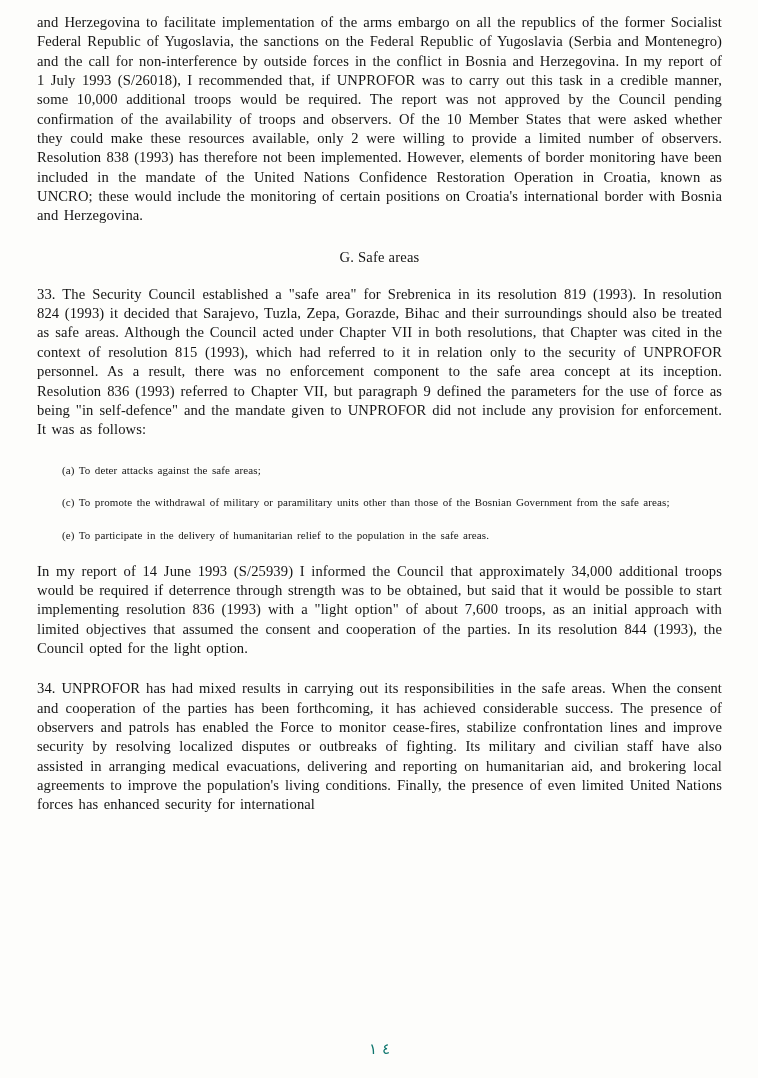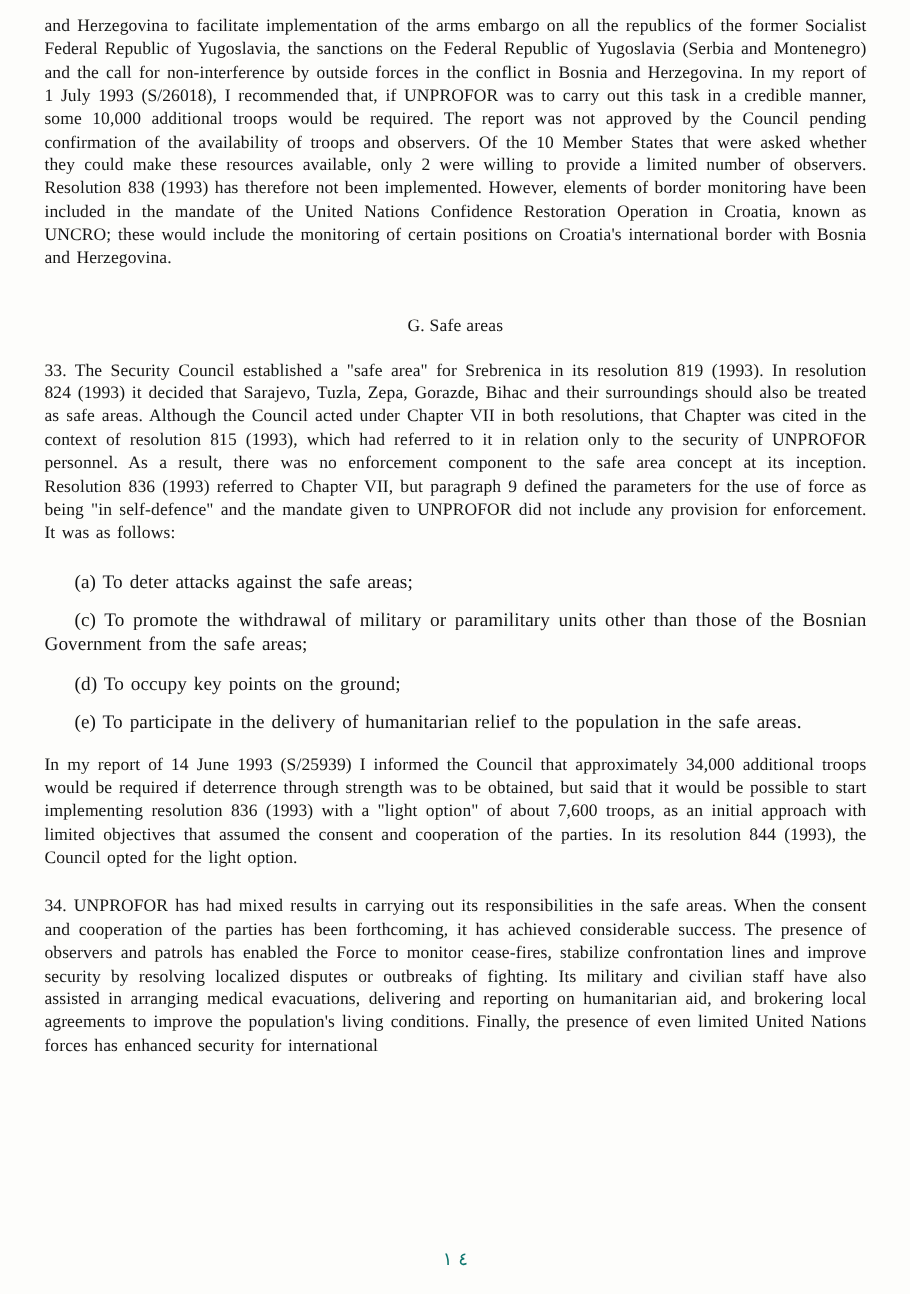--- a/index.html
+++ b/index.html
@@ -27,29 +27,29 @@
     font-size: 14.6px;
     line-height: 19.35px;
     text-align: justify;
     letter-spacing: 0.1px;
     word-spacing: 1.6px;
   }
   .heading {
     font-size: 14.6px;
     font-weight: normal;
     text-align: center;
-    margin: 23px 0 19px 0;
+    margin: 8px 0 19px 0;
     letter-spacing: 0.2px;
   }
   .list {
     margin: 6px 0 0 0;
   }
   .list-item {
     margin: 0 0 13.5px 0;
-    font-size: 16px;
+    font-size: 11px;
     line-height: 19.35px;
     text-indent: 25px;
     text-align: justify;
     letter-spacing: 0.1px;
     word-spacing: 1.6px;
   }
   .list-item.last {
     margin-bottom: 16px;
   }
   .para-34 {
@@ -70,21 +70,20 @@
 
   <p class="para">and Herzegovina to facilitate implementation of the arms embargo on all the republics of the former Socialist Federal Republic of Yugoslavia, the sanctions on the Federal Republic of Yugoslavia (Serbia and Montenegro) and the call for non-interference by outside forces in the conflict in Bosnia and Herzegovina. In my report of 1 July 1993 (S/26018), I recommended that, if UNPROFOR was to carry out this task in a credible manner, some 10,000 additional troops would be required. The report was not approved by the Council pending confirmation of the availability of troops and observers. Of the 10 Member States that were asked whether they could make these resources available, only 2 were willing to provide a limited number of observers. Resolution 838 (1993) has therefore not been implemented. However, elements of border monitoring have been included in the mandate of the United Nations Confidence Restoration Operation in Croatia, known as UNCRO; these would include the monitoring of certain positions on Croatia's international border with Bosnia and Herzegovina.</p>
 
   <div class="heading">G.  Safe areas</div>
 
   <p class="para">33.  The Security Council established a "safe area" for Srebrenica in its resolution 819 (1993). In resolution 824 (1993) it decided that Sarajevo, Tuzla, Zepa, Gorazde, Bihac and their surroundings should also be treated as safe areas. Although the Council acted under Chapter VII in both resolutions, that Chapter was cited in the context of resolution 815 (1993), which had referred to it in relation only to the security of UNPROFOR personnel. As a result, there was no enforcement component to the safe area concept at its inception. Resolution 836 (1993) referred to Chapter VII, but paragraph 9 defined the parameters for the use of force as being "in self-defence" and the mandate given to UNPROFOR did not include any provision for enforcement. It was as follows:</p>
 
   <div class="list">
     <div class="list-item">(a)  To deter attacks against the safe areas;</div>
     <div class="list-item">(c)  To promote the withdrawal of military or paramilitary units other than those of the Bosnian Government from the safe areas;</div>
-    <div class="list-item">(d)  To occupy key points on the ground;</div>
     <div class="list-item last">(e)  To participate in the delivery of humanitarian relief to the population in the safe areas.</div>
   </div>
 
   <p class="para">In my report of 14 June 1993 (S/25939) I informed the Council that approximately 34,000 additional troops would be required if deterrence through strength was to be obtained, but said that it would be possible to start implementing resolution 836 (1993) with a "light option" of about 7,600 troops, as an initial approach with limited objectives that assumed the consent and cooperation of the parties. In its resolution 844 (1993), the Council opted for the light option.</p>
 
   <p class="para para-34">34.  UNPROFOR has had mixed results in carrying out its responsibilities in the safe areas. When the consent and cooperation of the parties has been forthcoming, it has achieved considerable success. The presence of observers and patrols has enabled the Force to monitor cease-fires, stabilize confrontation lines and improve security by resolving localized disputes or outbreaks of fighting. Its military and civilian staff have also assisted in arranging medical evacuations, delivering and reporting on humanitarian aid, and brokering local agreements to improve the population's living conditions. Finally, the presence of even limited United Nations forces has enhanced security for international</p>
 
   <div class="page-number">٤ ١</div>
 
 </div>

